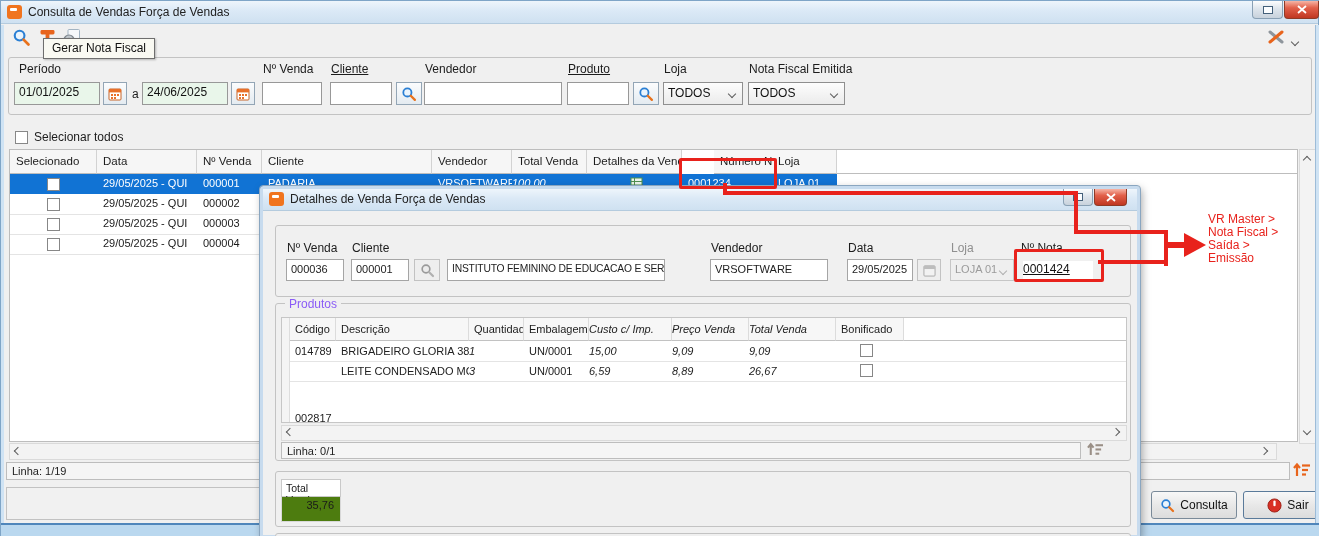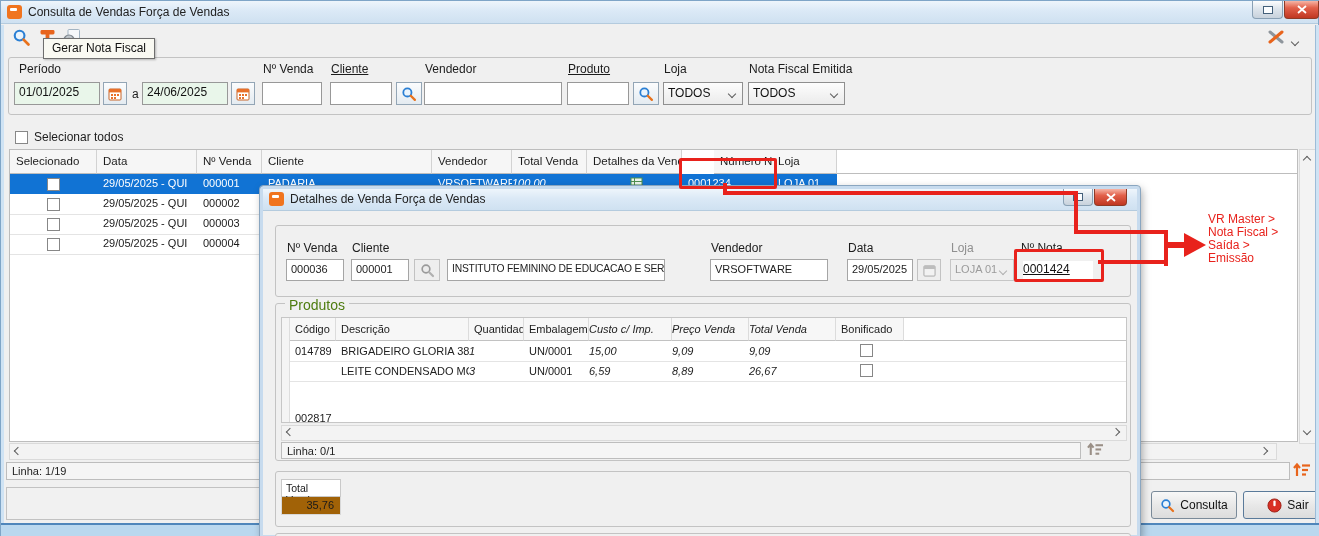--- a/index.html
+++ b/index.html
@@ -22,21 +22,21 @@
   .winbtn.close{background:linear-gradient(180deg,#f6b5a6,#e2604a 40%,#c03722);border-color:#8f3a26;}
   .glyph-restore{width:8px;height:6px;border:1px solid #44607a;background:#fbfdff;display:block;}
 
   
   .toolicon{position:absolute;width:20px;height:20px;display:flex;align-items:center;justify-content:center;}
   .tooltip{position:absolute;background:#f9f9f2;border:1px solid #6e6e6e;padding:2px 8px 3px 8px;
            font-size:12px;color:#111;white-space:nowrap;z-index:15;box-shadow:1px 1px 2px rgba(0,0,0,.25);}
 
   
   .gb{border:1px solid #c3c3c3;border-radius:3px;background:transparent;}
-  .gb-label{position:absolute;background:#f0f0f0;padding:0 4px;font-size:14px;color:#4d7c0f;white-space:nowrap;}
+  .gb-label{position:absolute;background:#f0f0f0;padding:0 4px;font-size:12px;color:#8b5cf6;white-space:nowrap;}
 
   .lbl{position:absolute;font-size:12px;color:#1c1c1c;white-space:nowrap;}
   .lbl.u{text-decoration:underline;}
   .inp{position:absolute;background:#fff;border:1px solid #989898;font-size:12px;color:#111;
        padding:2px 4px;box-sizing:border-box;white-space:nowrap;overflow:hidden;}
   .inp.green{background:#e9f6ea;}
   .sqbtn{position:absolute;border:1px solid #93a5b5;background:linear-gradient(180deg,#fbfcfd,#e4ebf1);
          display:flex;align-items:center;justify-content:center;box-sizing:border-box;}
   .sqbtn.disabled{background:#eeeeee;border-color:#c2c2c2;}
   .combo{position:absolute;border:1px solid #8f8f8f;background:linear-gradient(180deg,#fdfdfd,#ebebeb);
@@ -399,21 +399,21 @@
       <svg width="18" height="16" viewBox="0 0 19 17">
         <path d="M5 15 V4 M2 7 L5 3.4 L8 7" stroke="#9a8f86" stroke-width="2.2" fill="none"></path>
         <line x1="10" y1="4.5" x2="18" y2="4.5" stroke="#9a8f86" stroke-width="2.2"></line>
         <line x1="10" y1="9" x2="16" y2="9" stroke="#9a8f86" stroke-width="2.2"></line>
         <line x1="10" y1="13.5" x2="14" y2="13.5" stroke="#9a8f86" stroke-width="2.2"></line>
       </svg>
     </div>
 
     <div class="abs gb" style="left:12px;top:282px;width:856px;height:56px;background:#f0f0f0;"></div>
     <div class="abs" style="left:18px;top:290px;width:60px;height:18px;background:#fff;border:1px solid #c9c9c9;font-size:10.5px;padding:2px 0 0 4px;">Total Venda</div>
-    <div class="abs" style="left:18px;top:308px;width:60px;height:18px;background:#a16207;border:1px solid #d8d8d8;border-top:none;font-size:11px;text-align:right;padding:2px 6px 0 0;">35,76</div>
+    <div class="abs" style="left:18px;top:308px;width:60px;height:25px;background:#4d7c0f;border:1px solid #d8d8d8;border-top:none;font-size:11px;text-align:right;padding:2px 6px 0 0;">35,76</div>
 
     <div class="abs gb" style="left:12px;top:344px;width:856px;height:12px;background:#f0f0f0;"></div>
   </div>
 
   <div class="redbox" style="left:679px;top:158px;width:92px;height:25px;"></div>
   <div class="redline" style="left:723px;top:183px;width:4px;height:11px;"></div>
   <div class="redline" style="left:723px;top:191px;width:355px;height:4px;"></div>
   <div class="redline" style="left:1074px;top:191px;width:4px;height:43px;"></div>
   <div class="redline" style="left:1074px;top:230px;width:94px;height:4px;"></div>
   <div class="redline" style="left:1164px;top:230px;width:4px;height:36px;"></div>

